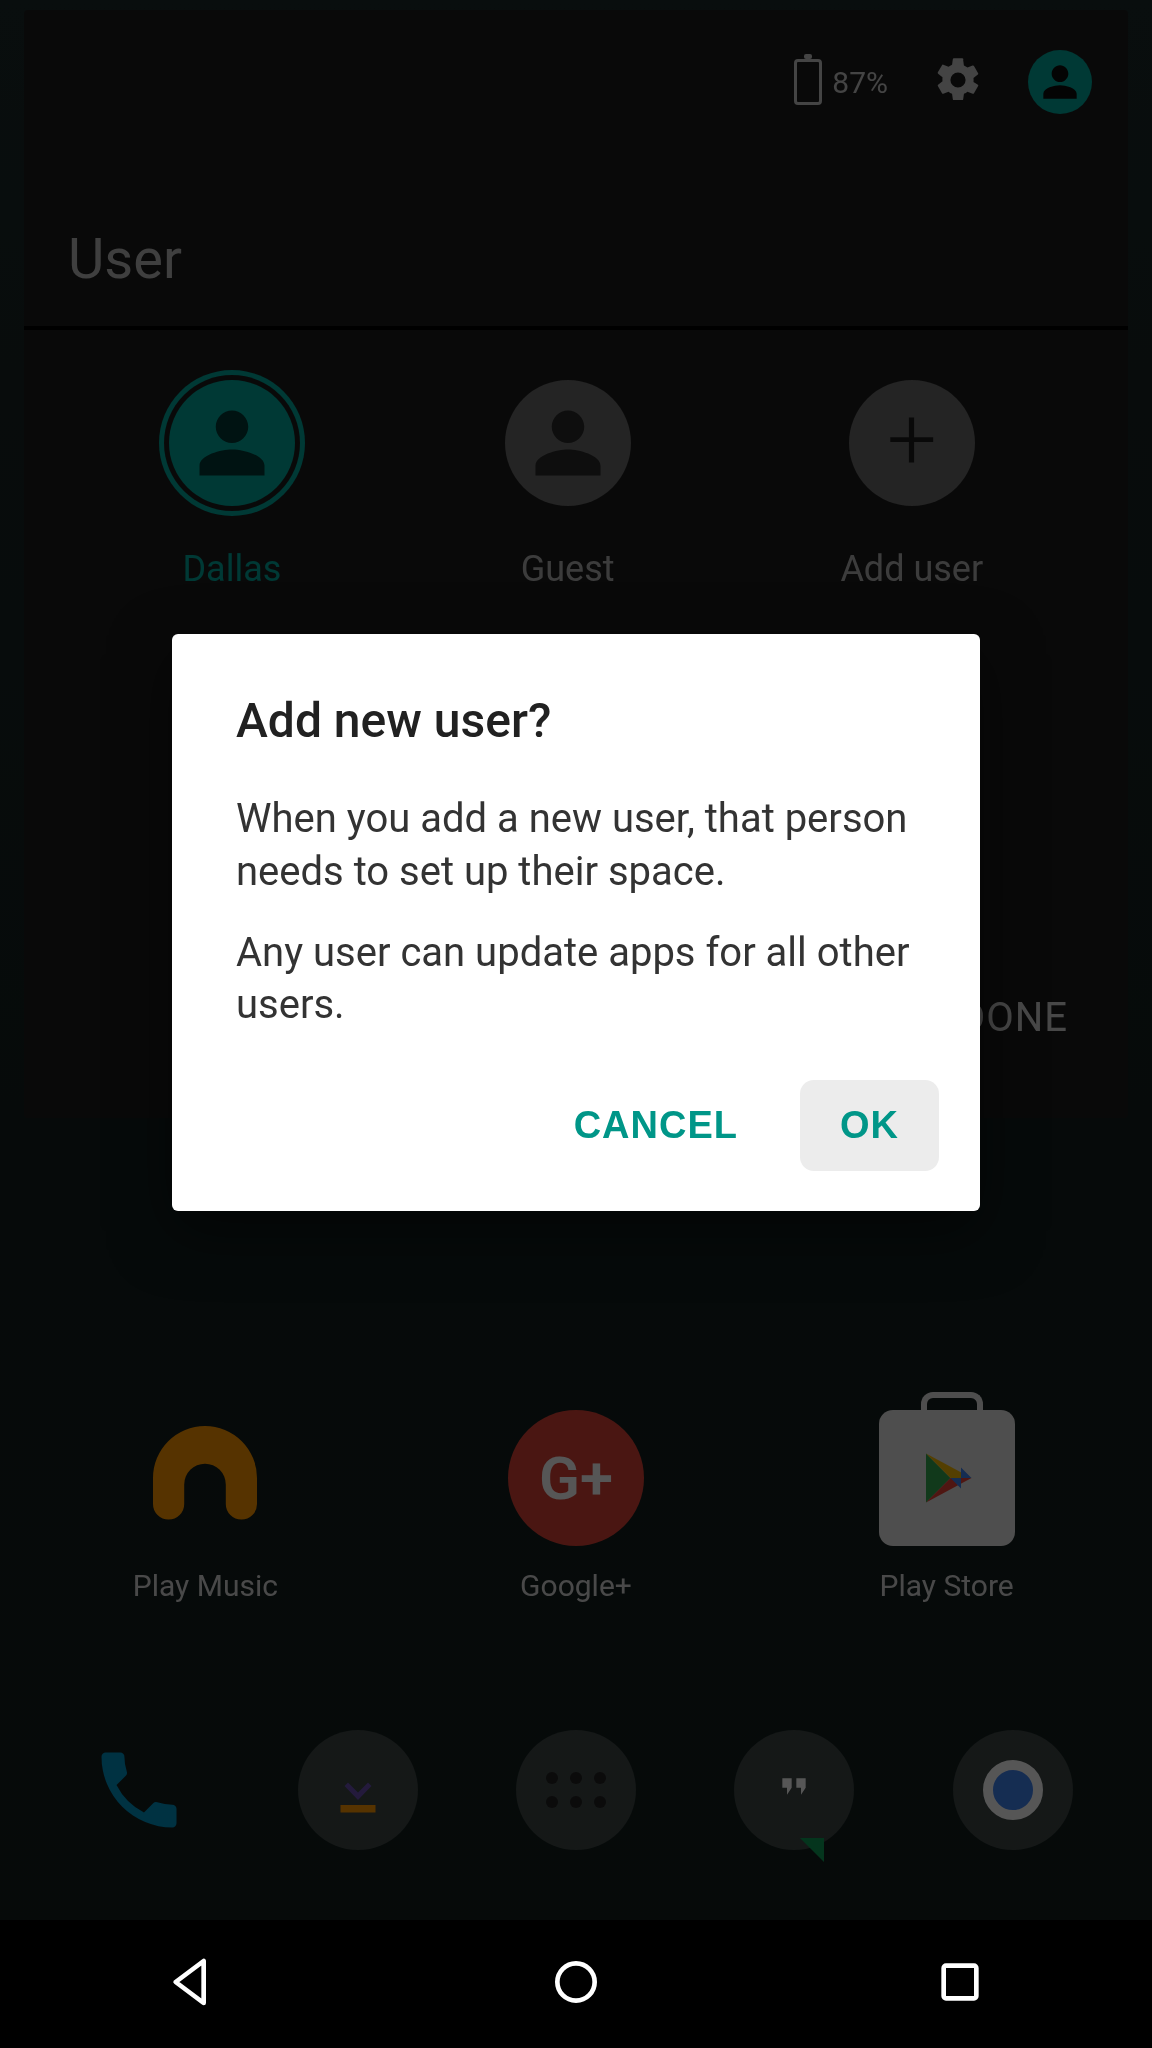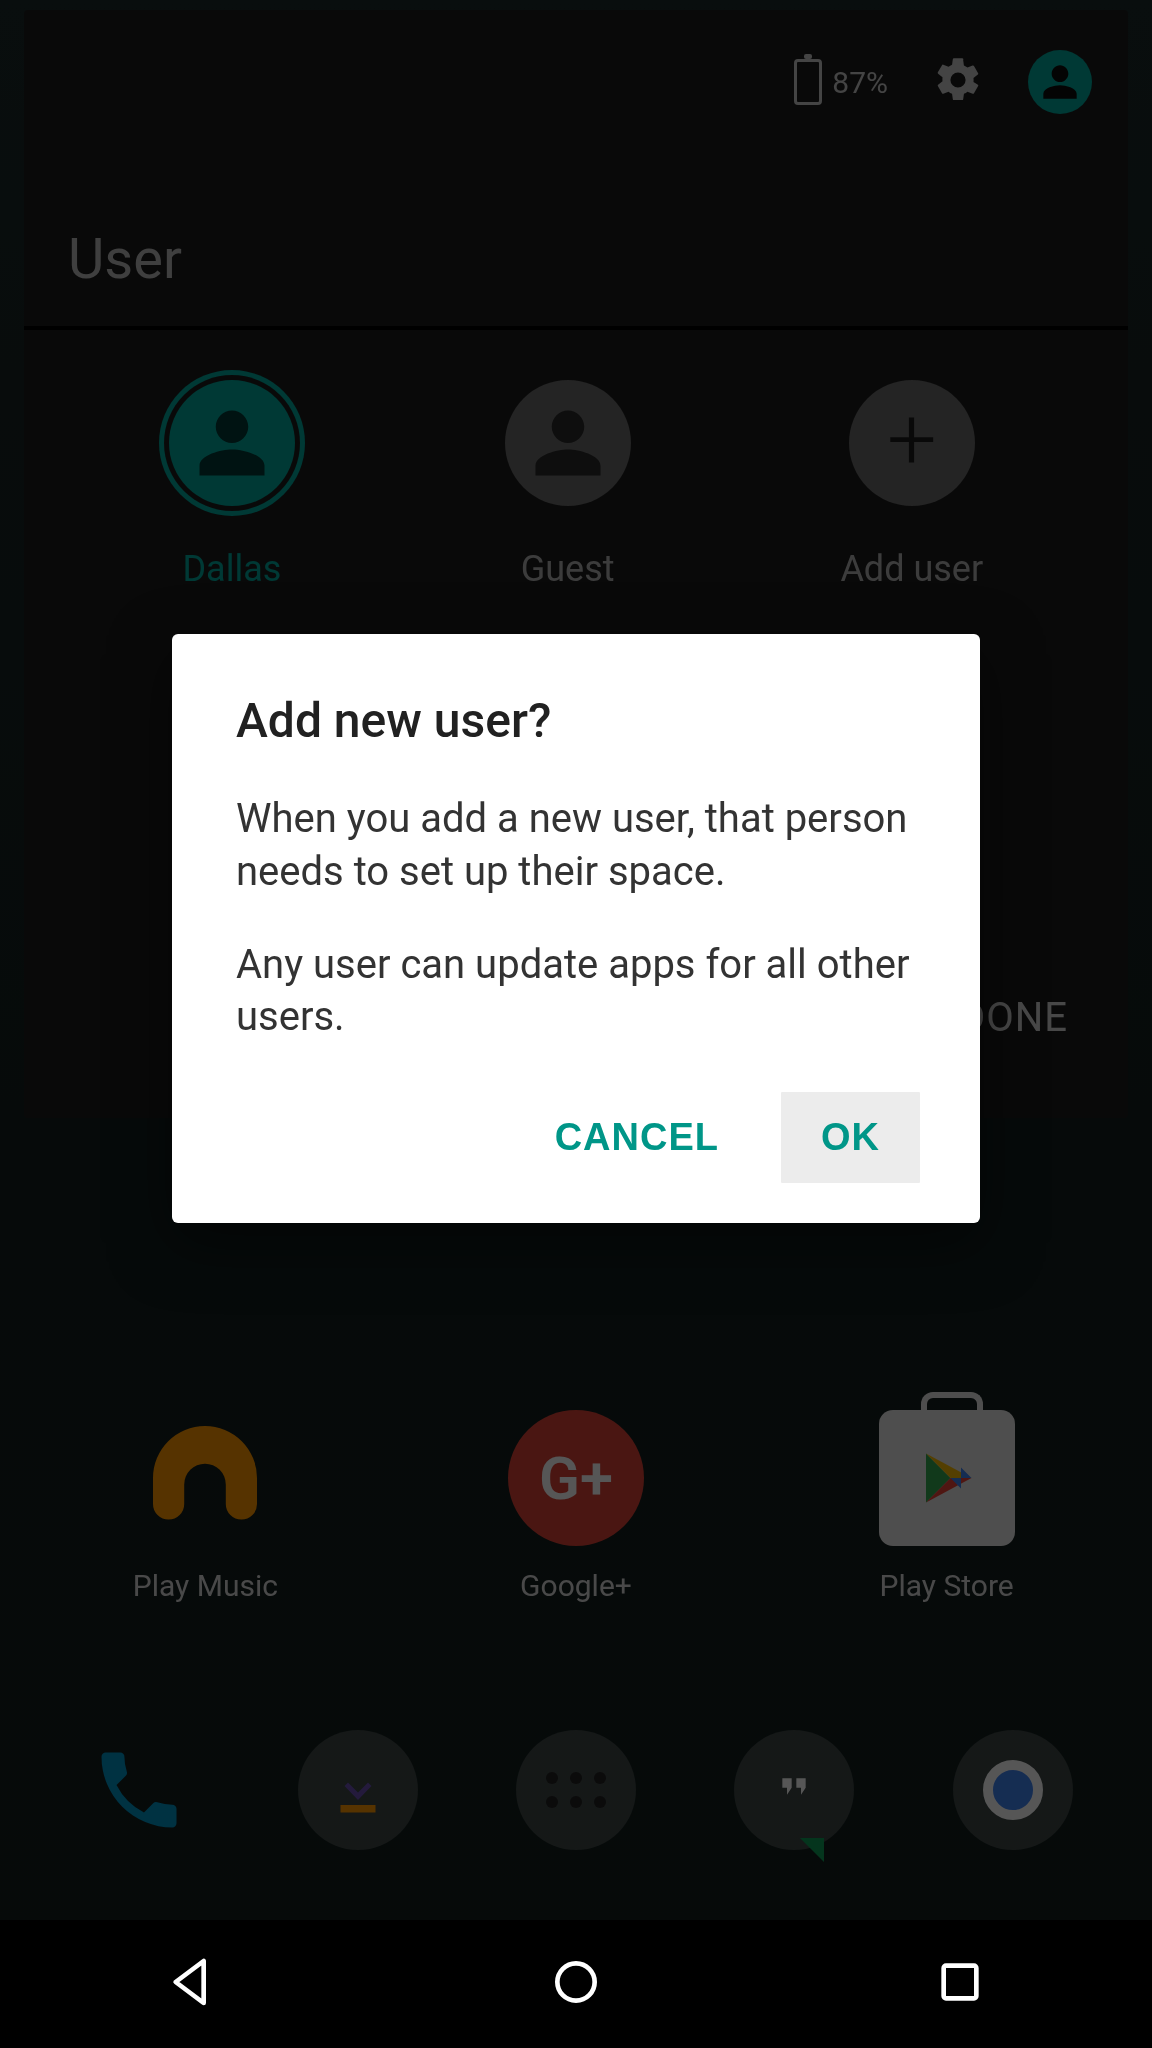--- a/index.html
+++ b/index.html
@@ -177,40 +177,40 @@
   .dialog-scrim{
     position:absolute; inset:0; z-index:10;
     background:rgba(0,0,0,0.25);
     display:flex; align-items:flex-start; justify-content:center;
   }
   .dialog{
     margin-top:634px;
     width:808px;
     background:#fff;
     border-radius:6px;
-    padding:58px 60px 40px 64px;
+    padding:58px 41px 40px 64px;
     box-shadow:0 20px 60px rgba(0,0,0,0.5);
     color:#212121;
   }
   .dialog-title{ font-size:48px; font-weight:500; margin-bottom:44px; }
   .dialog-body{ font-size:40px; line-height:1.32; color:#333; }
-  .dialog-body p + p { margin-top:40px; }
+  .dialog-body p + p { margin-top:28px; }
   .dialog-actions{
     margin-top:48px;
     display:flex; justify-content:flex-end; gap:22px;
   }
   .dialog-actions button{
     border:none; background:transparent;
     font-size:38px; font-weight:600;
     color:#009688;
     padding:24px 40px;
     letter-spacing:1px;
     cursor:pointer;
   }
-  .dialog-actions button.ok{ background:#ececec; border-radius:1px; }
+  .dialog-actions button.ok{ background:#ececec; border-radius:14px; }
 </style>
 </head>
 <body>
 
 <div class="screen">
 
   <div class="qs-panel">
     <div class="qs-top">
       <div class="battery-wrap">
         <div class="battery-icon"></div>

